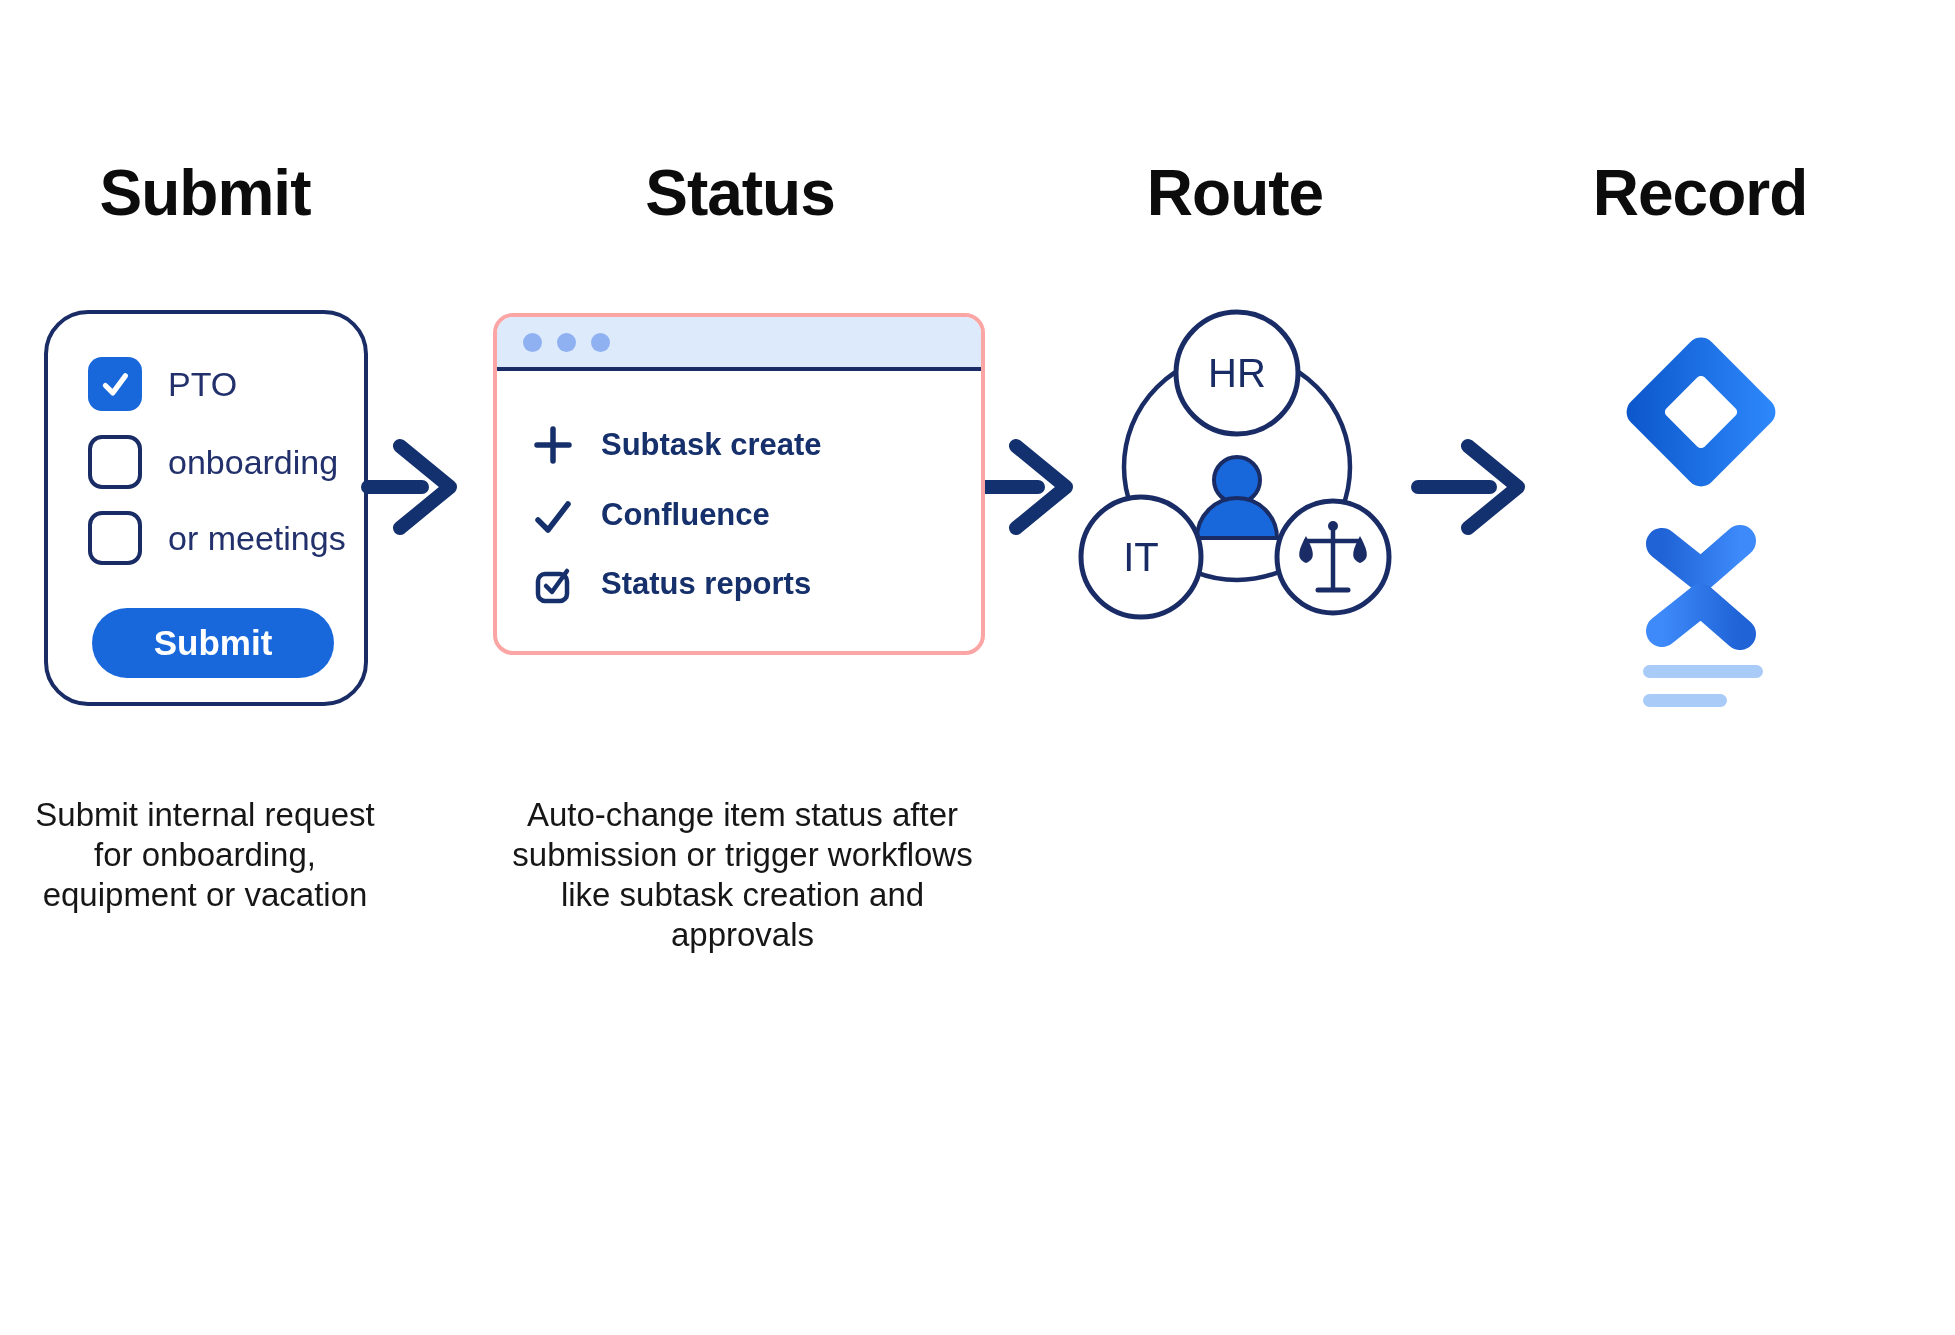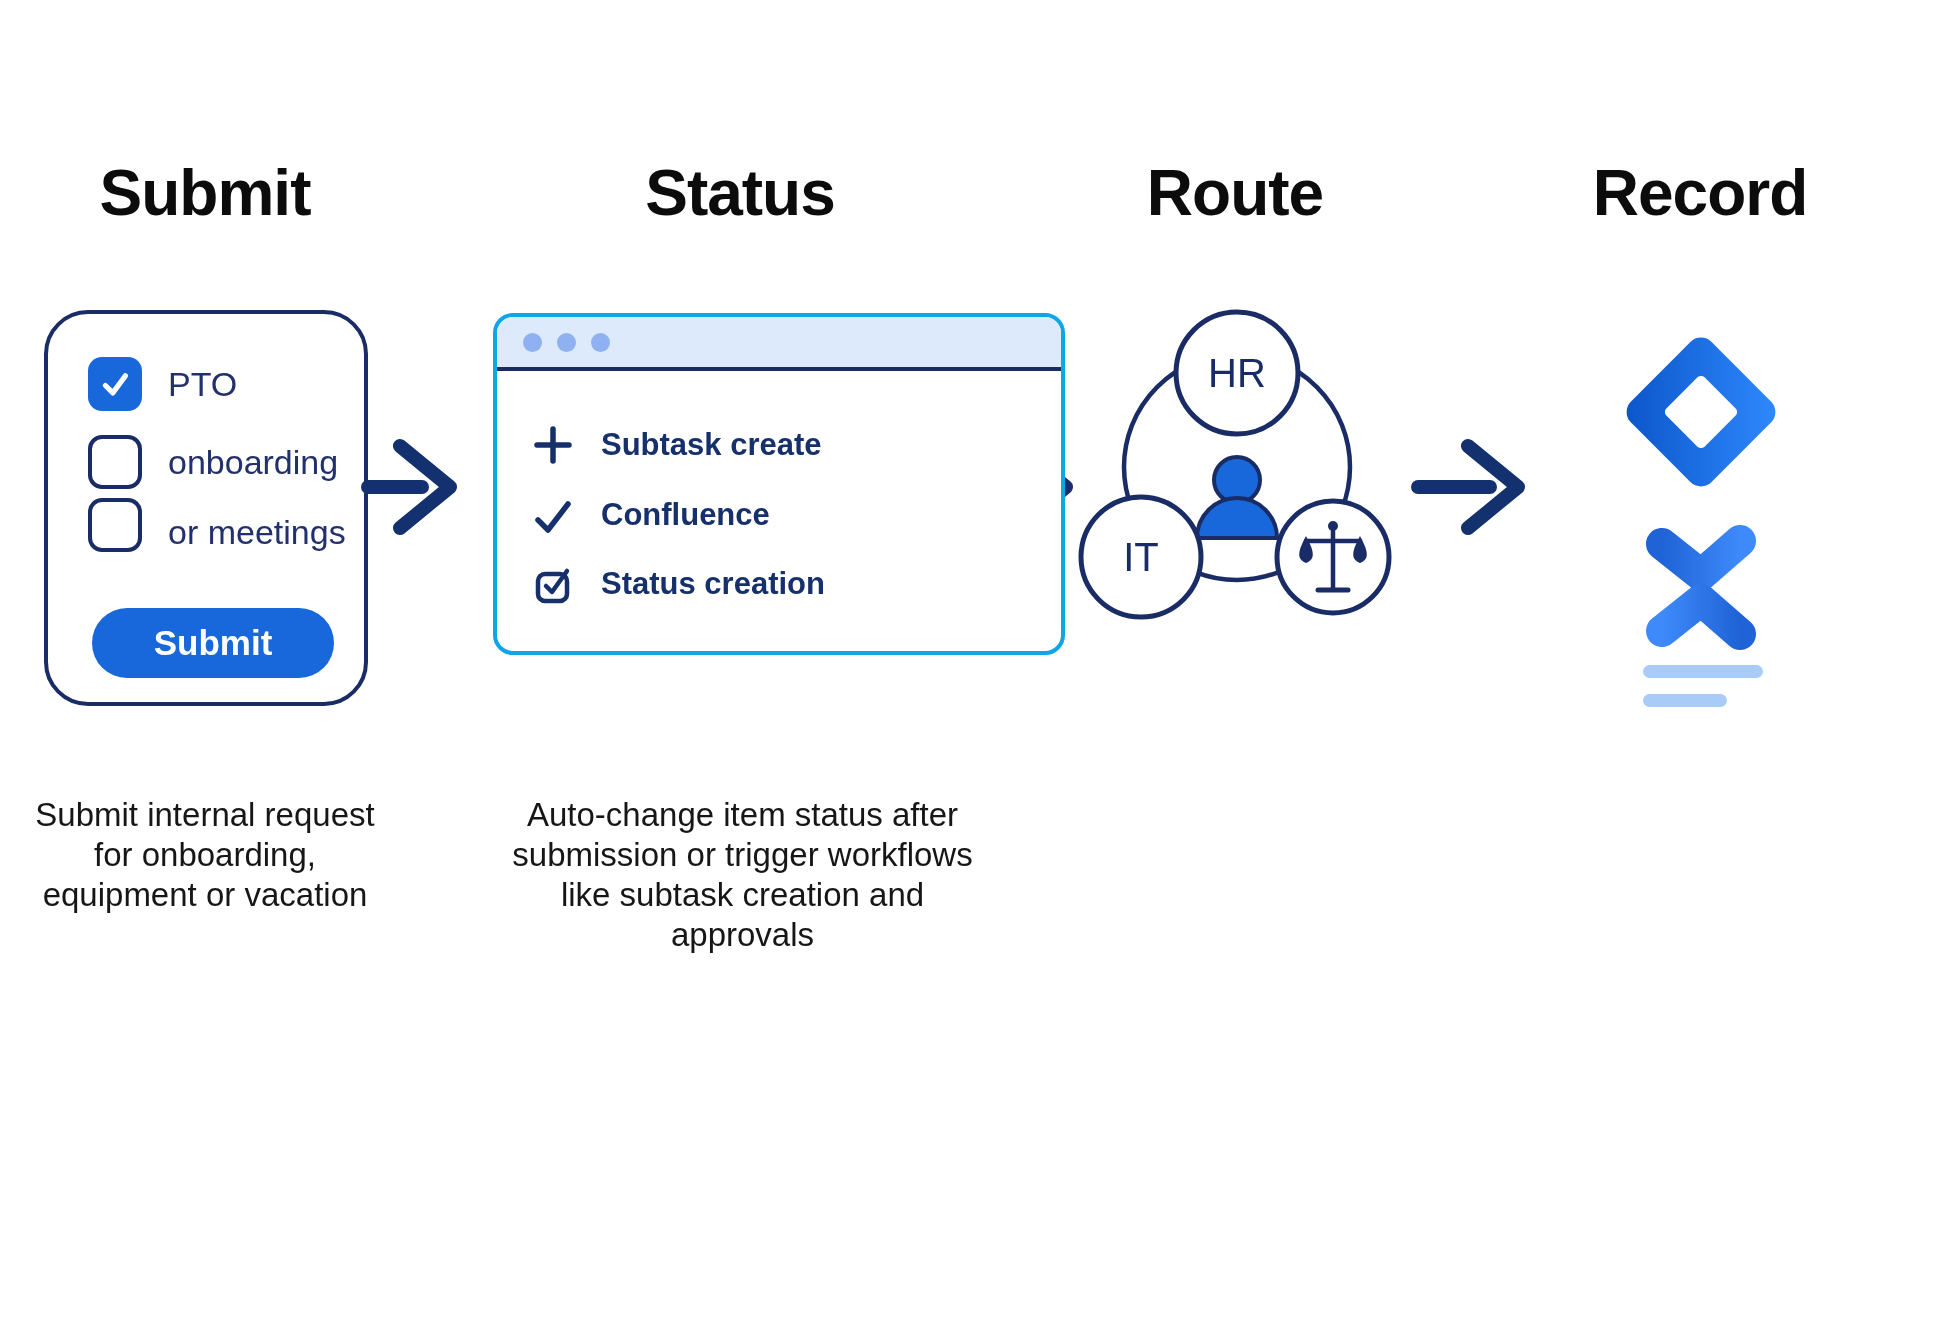--- a/index.html
+++ b/index.html
@@ -17,42 +17,42 @@
   #heading-record{left:1540px;}
 
   
   .submit-card{
     position:absolute;left:44px;top:310px;width:324px;height:396px;
     background:#ffffff;border:4px solid #1A2C66;border-radius:44px;box-sizing:border-box;padding-left:47px;
   }
   .cb-row{position:absolute;left:40px;display:flex;align-items:center;gap:26px;height:56px;}
   .cb-row.r0{top:42px;}
   .cb-row.r1{top:120px;}
-  .cb-row.r2{top:182px;align-items:flex-end;}
+  .cb-row.r2{top:196px;}
   .checkbox{width:54px;height:54px;border-radius:14px;box-sizing:border-box;flex:0 0 auto;}
   .checkbox.unchecked{border:4px solid #1A2C66;background:#ffffff;}
   .checkbox.checked{background:#1868DB;display:flex;align-items:center;justify-content:center;}
   .cb-label{font-size:34px;font-weight:500;color:#22306B;white-space:nowrap;}
   .submit-btn{
     position:absolute;left:44px;top:294px;width:242px;height:70px;border:none;
     background:#1868DB;border-radius:36px;color:#ffffff;font-size:35px;font-weight:600;
     font-family:"Liberation Sans", sans-serif;display:flex;align-items:center;justify-content:center;cursor:pointer;
   }
 
   
   .arrow{position:absolute;overflow:visible;}
   .arrow path{stroke:#14316F;stroke-width:14;fill:none;stroke-linecap:round;stroke-linejoin:round;}
   #arrow-1{left:366px;top:430px;}
   #arrow-2{left:982px;top:430px;}
   #arrow-3{left:1418px;top:430px;}
 
   
   .browser{
-    position:absolute;left:493px;top:313px;width:572px;height:342px;
-    background:#ffffff;border:4px solid #0ea5e9;border-radius:20px;box-sizing:border-box;
+    position:absolute;left:493px;top:313px;width:492px;height:342px;
+    background:#ffffff;border:4px solid #fca5a5;border-radius:20px;box-sizing:border-box;
   }
   .titlebar{
     height:54px;background:#DCEAFC;border-bottom:4px solid #1A2C66;
     border-radius:16px 16px 0 0;display:flex;align-items:center;padding-left:26px;gap:15px;box-sizing:border-box;
   }
   .dot{width:19px;height:19px;border-radius:50%;background:#8FB1F1;}
   .menu-row{position:absolute;left:36px;display:flex;align-items:center;gap:28px;height:44px;}
   .menu-row.m0{top:106px;}
   .menu-row.m1{top:176px;}
   .menu-row.m2{top:245px;}
@@ -136,21 +136,21 @@
       <svg class="menu-icon" viewBox="0 0 40 40">
         <path d="M5 25 L15 35 L35 9" stroke-width="5.5"></path>
       </svg>
       <span class="menu-label">Confluence</span>
     </div>
     <div class="menu-row m2">
       <svg class="menu-icon" viewBox="0 0 40 40">
         <rect x="5" y="10" width="29" height="27" rx="7" stroke-width="4.5"></rect>
         <path d="M13 22 L19 28 L34 7" stroke-width="4.5"></path>
       </svg>
-      <span class="menu-label">Status creation</span>
+      <span class="menu-label">Status reports</span>
     </div>
   </div>
 
   <svg id="route-graphic" width="320" height="335" viewBox="0 0 320 335">
     <circle cx="162" cy="167" r="113" fill="none" stroke="#1A2C66" stroke-width="4.5"></circle>
 
     <g>
       <circle cx="162" cy="180" r="23" fill="#1868DB" stroke="#1A2C66" stroke-width="4"></circle>
       <path d="M122 238 a40 40 0 0 1 80 0 Z" fill="#1868DB" stroke="#1A2C66" stroke-width="4" stroke-linejoin="round"></path>
     </g>

